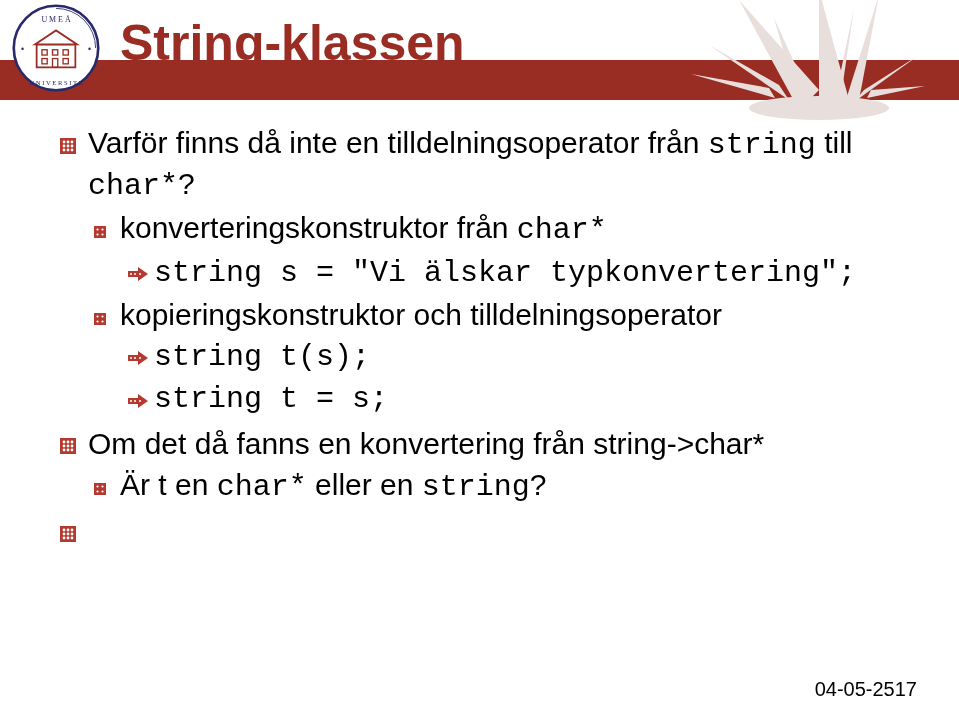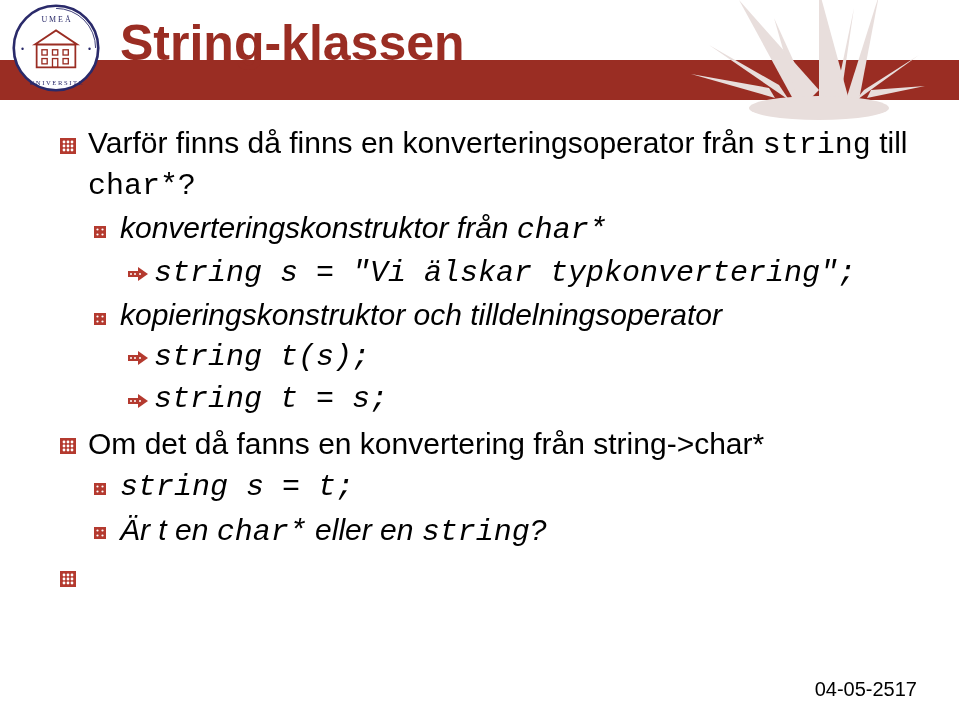--- a/index.html
+++ b/index.html
@@ -74,21 +74,20 @@
     padding: 0;
     margin: 4px 0 6px 0;
   }
   ul.sub > li {
     position: relative;
     padding-left: 32px;
     font-size: 30px;
     color: #000;
     line-height: 1.25;
     margin-bottom: 4px;
-    font-style: italic;
   }
   ul.subsub {
     list-style: none;
     padding: 0;
     margin: 2px 0 2px 0;
   }
   ul.subsub > li {
     position: relative;
     padding-left: 34px;
     font-size: 30px;
@@ -182,21 +181,21 @@
           <rect x="0" y="0" width="16" height="16" fill="#b43a2f"></rect>
           <circle cx="4" cy="4" r="1.4" fill="#fff"></circle>
           <circle cx="8" cy="4" r="1.4" fill="#fff"></circle>
           <circle cx="12" cy="4" r="1.4" fill="#fff"></circle>
           <circle cx="4" cy="8" r="1.4" fill="#fff"></circle>
           <circle cx="8" cy="8" r="1.4" fill="#fff"></circle>
           <circle cx="12" cy="8" r="1.4" fill="#fff"></circle>
           <circle cx="4" cy="12" r="1.4" fill="#fff"></circle>
           <circle cx="8" cy="12" r="1.4" fill="#fff"></circle>
           <circle cx="12" cy="12" r="1.4" fill="#fff"></circle>
-        </svg><span><span><span>Varför finns då finns en konverteringsoperator från </span><span class="mono">string</span><span> till </span><span class="mono">char*</span><span>?</span></span></span><ul class="sub">
+        </svg><span><span><span>Varför finns då inte en tilldelningsoperator från </span><span class="mono">string</span><span> till </span><span class="mono">char*</span><span>?</span></span></span><ul class="sub">
           <li><svg class="bullet-small" viewBox="0 0 14 14">
               <rect x="0" y="0" width="12" height="12" fill="#b43a2f"></rect>
               <circle cx="3.5" cy="3.5" r="1.1" fill="#fff"></circle>
               <circle cx="8.5" cy="3.5" r="1.1" fill="#fff"></circle>
               <circle cx="3.5" cy="8.5" r="1.1" fill="#fff"></circle>
               <circle cx="8.5" cy="8.5" r="1.1" fill="#fff"></circle>
             </svg><span><span><span>konverteringskonstruktor från </span><span class="mono">char*</span></span></span><ul class="subsub">
               <li><svg class="bullet-arrow" viewBox="0 0 20 18">
                   <rect x="0" y="6" width="10" height="6" fill="#b43a2f"></rect>
                   <polygon points="10,2 20,9 10,16" fill="#b43a2f"></polygon>
@@ -239,27 +238,20 @@
           <circle cx="4" cy="12" r="1.4" fill="#fff"></circle>
           <circle cx="8" cy="12" r="1.4" fill="#fff"></circle>
           <circle cx="12" cy="12" r="1.4" fill="#fff"></circle>
         </svg><span><span><span>Om det då fanns en konvertering från string-&gt;char*</span></span></span><ul class="sub">
           <li><svg class="bullet-small" viewBox="0 0 14 14">
               <rect x="0" y="0" width="12" height="12" fill="#b43a2f"></rect>
               <circle cx="3.5" cy="3.5" r="1.1" fill="#fff"></circle>
               <circle cx="8.5" cy="3.5" r="1.1" fill="#fff"></circle>
               <circle cx="3.5" cy="8.5" r="1.1" fill="#fff"></circle>
               <circle cx="8.5" cy="8.5" r="1.1" fill="#fff"></circle>
-            </svg><span><span><span class="mono">string s = t;</span></span></span></li>
-          <li><svg class="bullet-small" viewBox="0 0 14 14">
-              <rect x="0" y="0" width="12" height="12" fill="#b43a2f"></rect>
-              <circle cx="3.5" cy="3.5" r="1.1" fill="#fff"></circle>
-              <circle cx="8.5" cy="3.5" r="1.1" fill="#fff"></circle>
-              <circle cx="3.5" cy="8.5" r="1.1" fill="#fff"></circle>
-              <circle cx="8.5" cy="8.5" r="1.1" fill="#fff"></circle>
             </svg><span><span><span>Är t en </span><span class="mono">char*</span><span> eller en </span><span class="mono">string</span><span>?</span></span></span></li>
         </ul></li>
       <li><svg class="bullet-red" viewBox="0 0 18 18">
           <rect x="0" y="0" width="16" height="16" fill="#b43a2f"></rect>
           <circle cx="4" cy="4" r="1.4" fill="#fff"></circle>
           <circle cx="8" cy="4" r="1.4" fill="#fff"></circle>
           <circle cx="12" cy="4" r="1.4" fill="#fff"></circle>
           <circle cx="4" cy="8" r="1.4" fill="#fff"></circle>
           <circle cx="8" cy="8" r="1.4" fill="#fff"></circle>
           <circle cx="12" cy="8" r="1.4" fill="#fff"></circle>

